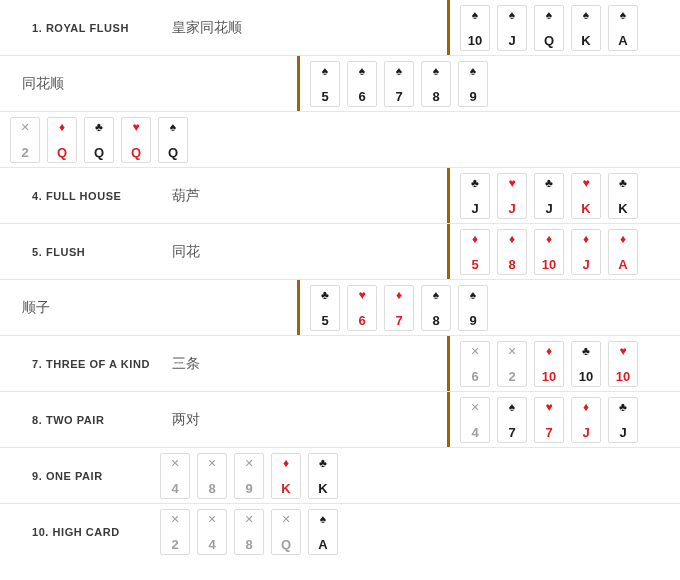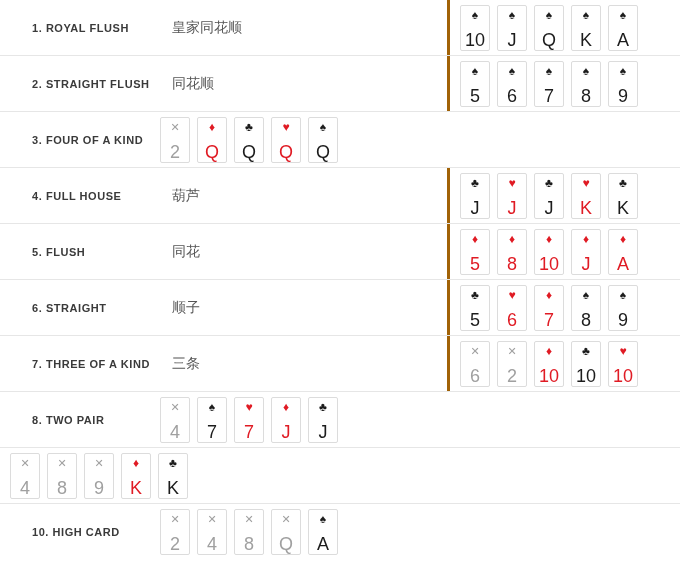--- a/index.html
+++ b/index.html
@@ -73,22 +73,22 @@
     padding: 3px 0 2px 0;
     box-sizing: border-box;
   }
   .card .suit {
     font-size: 12px;
     line-height: 12px;
     height: 13px;
     display: block;
   }
   .card .rank {
-    font-size: 18px;
-    font-weight: normal;
+    font-size: 13px;
+    font-weight: bold;
     line-height: 15px;
     display: block;
   }
   .card.black .suit, .card.black .rank { color: #1c1c1c; }
   .card.red .suit, .card.red .rank { color: #e01b24; }
   .card.grey .suit, .card.grey .rank { color: #a0a0a0; }
   .card.grey .suit { font-size: 11px; }
 </style>
 </head>
 <body>
@@ -114,21 +114,20 @@
           <span class="suit">♠</span>
           <span class="rank">K</span>
         </div>
         <div class="card black">
           <span class="suit">♠</span>
           <span class="rank">A</span>
         </div>
       </div>
     </div>
     <div class="row">
-      <div class="cell-rank">2. STRAIGHT FLUSH</div>
       <div class="cell-cn">同花顺</div>
       <div class="cell-cards">
         <div class="card black">
           <span class="suit">♠</span>
           <span class="rank">5</span>
         </div>
         <div class="card black">
           <span class="suit">♠</span>
           <span class="rank">6</span>
         </div>
@@ -140,21 +139,20 @@
           <span class="suit">♠</span>
           <span class="rank">8</span>
         </div>
         <div class="card black">
           <span class="suit">♠</span>
           <span class="rank">9</span>
         </div>
       </div>
     </div>
     <div class="row">
-      <div class="cell-rank">3. FOUR OF A KIND</div>
       <div class="cell-cards">
         <div class="card grey">
           <span class="suit">✕</span>
           <span class="rank">2</span>
         </div>
         <div class="card red">
           <span class="suit">♦</span>
           <span class="rank">Q</span>
         </div>
         <div class="card black">
@@ -217,21 +215,20 @@
           <span class="suit">♦</span>
           <span class="rank">J</span>
         </div>
         <div class="card red">
           <span class="suit">♦</span>
           <span class="rank">A</span>
         </div>
       </div>
     </div>
     <div class="row">
-      <div class="cell-rank">6. STRAIGHT</div>
       <div class="cell-cn">顺子</div>
       <div class="cell-cards">
         <div class="card black">
           <span class="suit">♣</span>
           <span class="rank">5</span>
         </div>
         <div class="card red">
           <span class="suit">♥</span>
           <span class="rank">6</span>
         </div>
@@ -270,20 +267,21 @@
           <span class="rank">10</span>
         </div>
         <div class="card red">
           <span class="suit">♥</span>
           <span class="rank">10</span>
         </div>
       </div>
     </div>
     <div class="row">
       <div class="cell-rank">8. TWO PAIR</div>
+      <div class="cell-cn">两对</div>
       <div class="cell-cards">
         <div class="card grey">
           <span class="suit">✕</span>
           <span class="rank">4</span>
         </div>
         <div class="card black">
           <span class="suit">♠</span>
           <span class="rank">7</span>
         </div>
         <div class="card red">
@@ -294,20 +292,21 @@
           <span class="suit">♦</span>
           <span class="rank">J</span>
         </div>
         <div class="card black">
           <span class="suit">♣</span>
           <span class="rank">J</span>
         </div>
       </div>
     </div>
     <div class="row">
+      <div class="cell-rank">9. ONE PAIR</div>
       <div class="cell-cards">
         <div class="card grey">
           <span class="suit">✕</span>
           <span class="rank">4</span>
         </div>
         <div class="card grey">
           <span class="suit">✕</span>
           <span class="rank">8</span>
         </div>
         <div class="card grey">

